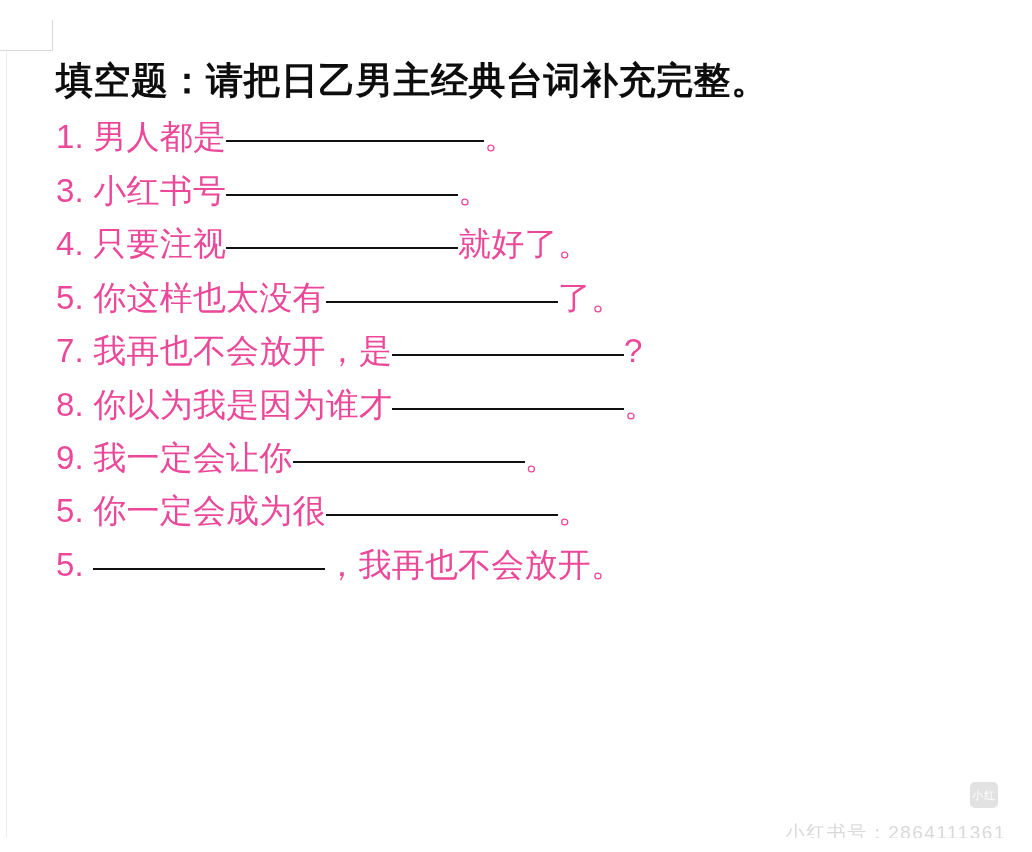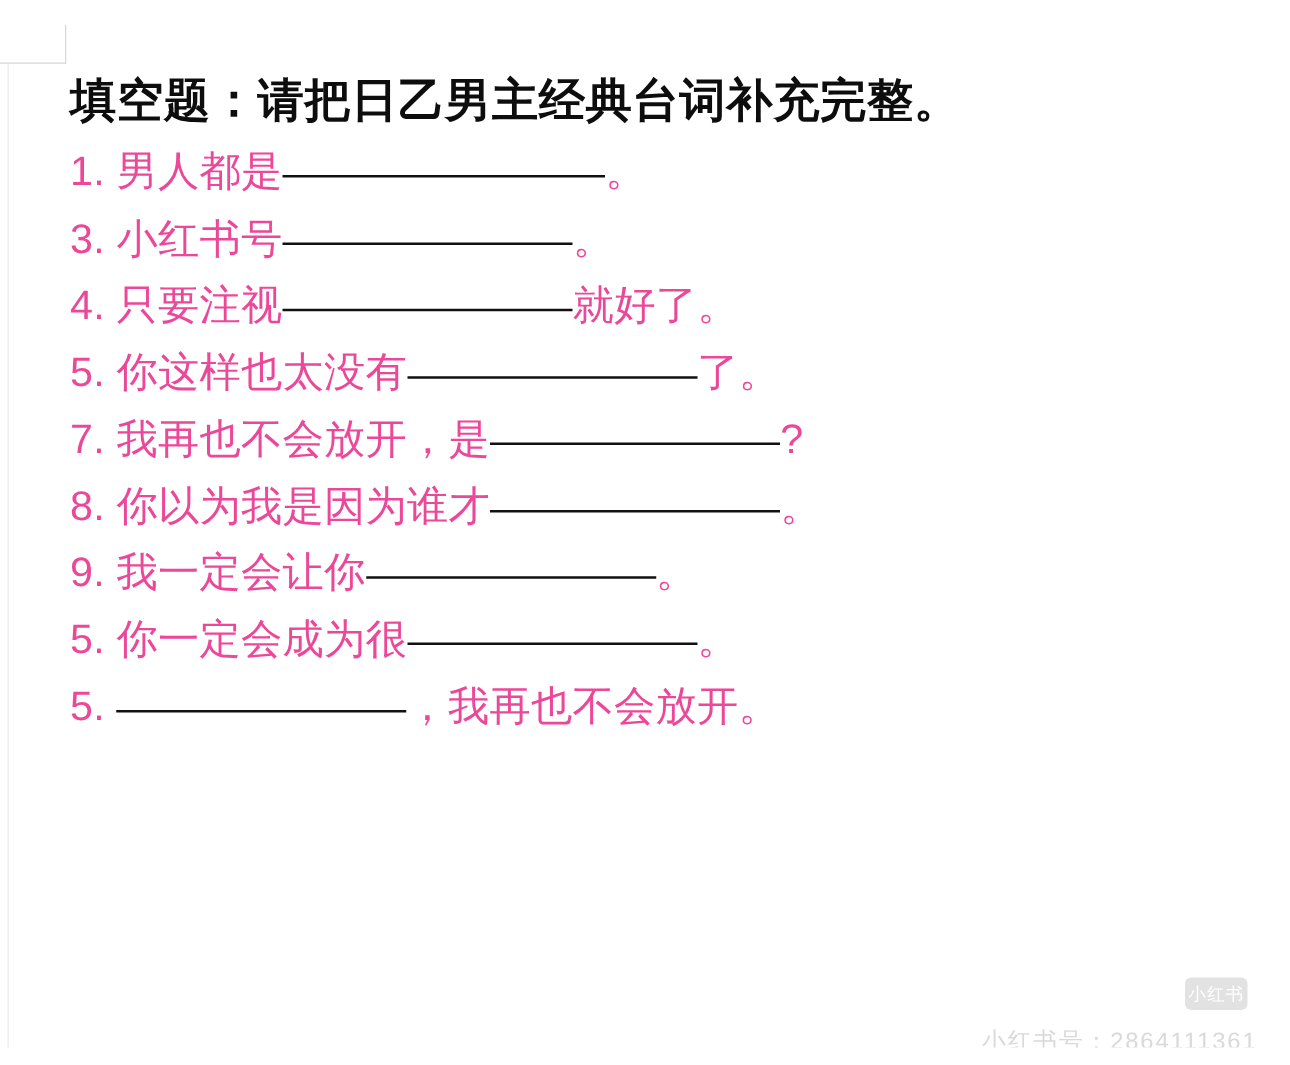--- a/index.html
+++ b/index.html
@@ -75,26 +75,26 @@
     border-bottom: 2.5px solid #111111;
     vertical-align: 6px;
     height: 0;
   }
   .blank.w-med   { width: 232px; }
   .blank.w-long  { width: 258px; }
   .watermark-logo {
     position: absolute;
     right: 34px;
     bottom: 44px;
-    width: 50px;
+    width: 28px;
     height: 26px;
     border-radius: 5px;
     background: #dededd;
     color: #ffffff;
-    font-size: 14px;
+    font-size: 11px;
     line-height: 26px;
     text-align: center;
     letter-spacing: 1px;
     opacity: 0.85;
   }
   .watermark-id {
     position: absolute;
     right: 26px;
     bottom: 6px;
     font-size: 19px;

